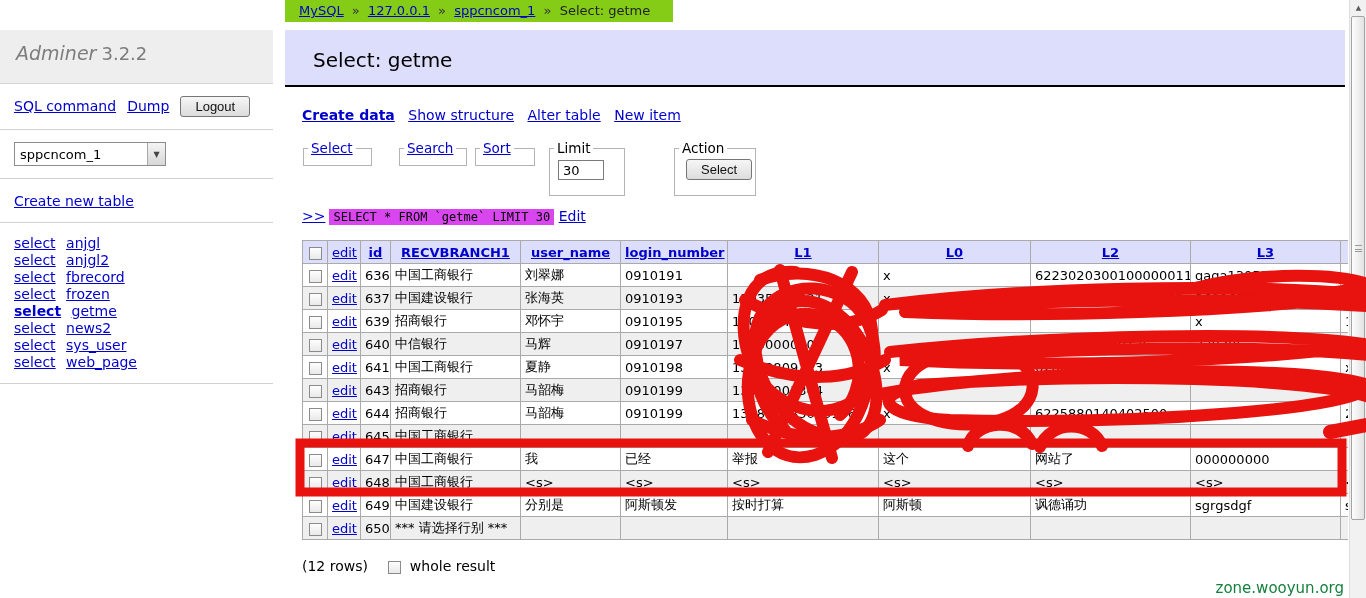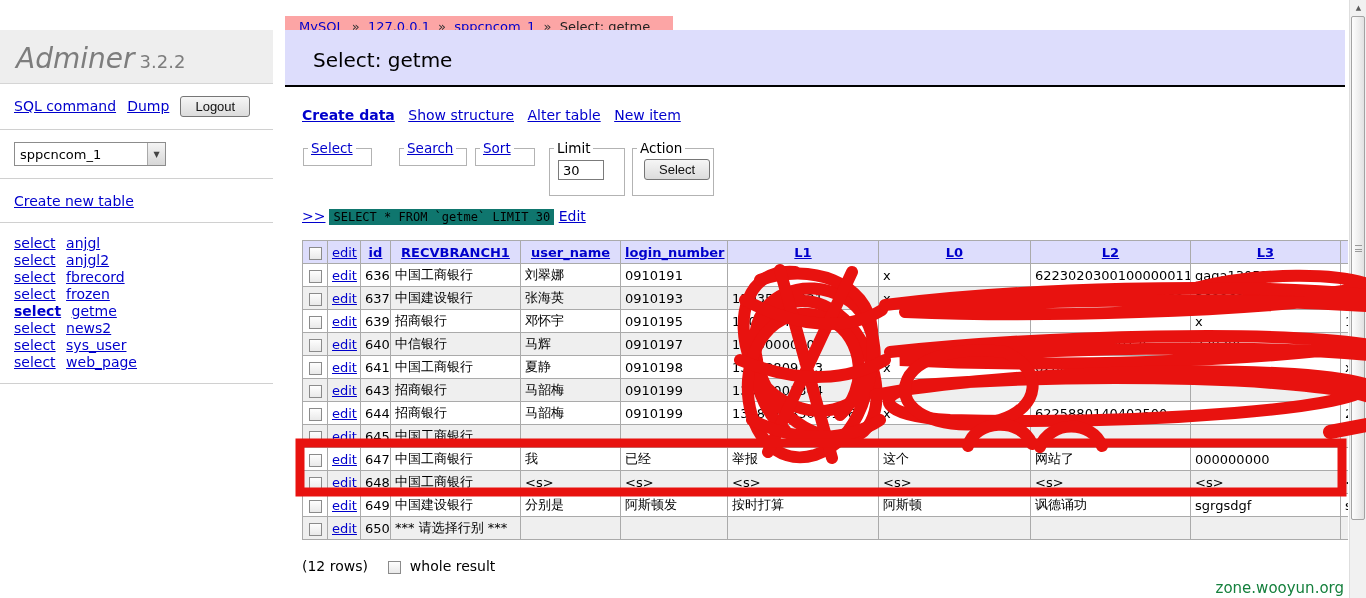--- a/index.html
+++ b/index.html
@@ -2,28 +2,28 @@
 <html><head>
 <meta charset="utf-8">
 <style>
   * { margin:0; padding:0; box-sizing:border-box; }
   html,body { width:1366px; height:598px; background:#fff; overflow:hidden;
               font-family:"DejaVu Sans","Liberation Sans",sans-serif; }
   .screen { position:absolute; left:0; top:0; width:1366px; height:598px; }
   a { color:#0000cc; text-decoration:underline; cursor:pointer; }
 
   
-  .breadcrumb { position:absolute; left:285px; top:16px; width:388px; height:22px;
-                background:#fca5a5; font-size:13px; line-height:21px; padding-left:14px; color:#222; }
+  .breadcrumb { position:absolute; left:285px; top:0; width:388px; height:22px;
+                background:#84cc16; font-size:13px; line-height:21px; padding-left:14px; color:#222; }
   .breadcrumb .sep { color:#333; margin:0 4px; }
 
   
   .sidebar { position:absolute; left:0; top:30px; width:273px; }
   .logo-box { height:54px; background:#eeeeee; border-bottom:1px solid #d5d5d5; padding:12px 0 0 16px; }
-  .logo { font-style:italic; font-size:28px; color:#7d7d7d; }
+  .logo { font-style:italic; font-size:19px; color:#7d7d7d; }
   .ver  { font-size:18px; color:#7d7d7d; }
   .side-sec { padding:12px 0 12px 14px; border-bottom:1px solid #d0d0d0; }
   .side-sec a { font-size:14px; margin-right:6px; }
   .btn { font-size:13px; color:#111; background:linear-gradient(#f6f6f6,#dcdcdc);
          border:1px solid #767676; border-radius:3px; padding:2px 14px; cursor:pointer; }
   .combo { width:152px; height:24px; border:1px solid #8c8c8c; background:#fff;
            display:flex; align-items:center; font-size:13px; }
   .combo .val { flex:1; padding-left:5px; }
   .combo .dd  { width:18px; height:100%; border-left:1px solid #a9a9a9;
                 background:linear-gradient(#f4f4f4,#d7d7d7); font-size:8px; color:#444;
@@ -38,27 +38,27 @@
   .tabs { position:absolute; left:302px; top:107px; font-size:14px; }
   .tabs a { margin-right:9px; }
   .tabs a.cur { font-weight:bold; }
 
   fieldset { position:absolute; border:1px solid #b3b3b3; font-size:13px; }
   legend { padding:0 3px; margin-left:4px; font-size:13.5px; }
   .fs-select { left:303px; top:140px; width:69px;  height:26px; }
   .fs-search { left:399px; top:140px; width:68px;  height:26px; }
   .fs-sort   { left:475px; top:140px; width:60px;  height:26px; }
   .fs-limit  { left:549px; top:140px; width:76px;  height:56px; }
-  .fs-action { left:632px; top:140px; width:82px;  height:56px; }
+  .fs-action { left:674px; top:140px; width:82px;  height:56px; }
   .fs-limit input { width:46px; height:20px; border:1px solid #7b7b7b; font-size:13px;
                     padding:1px 4px; margin:4px 0 0 8px; font-family:inherit; }
   .fs-action .btn { margin:3px 0 0 11px; }
 
   .query { position:absolute; left:302px; top:208px; font-size:14px; }
-  .query code { background:#0f766e; font-family:"DejaVu Sans Mono","Liberation Mono",monospace;
+  .query code { background:#d946ef; font-family:"DejaVu Sans Mono","Liberation Mono",monospace;
                 font-size:12px; padding:1px 4px; color:#000; }
   .query .gg { font-size:14px; margin-right:4px; }
 
   
   .table-clip { position:absolute; left:302px; top:240px; width:1046px; height:313px; overflow:hidden; }
   table.data { border-collapse:collapse; table-layout:fixed; width:1098px; font-size:13px; }
   .data th, .data td { border:1px solid #aaa; height:23px; padding:1px 4px;
                        overflow:hidden; white-space:nowrap; text-align:left; vertical-align:middle; }
   .data thead th { background:#ddddfc; text-align:center; }
   .data thead a { font-weight:bold; }

